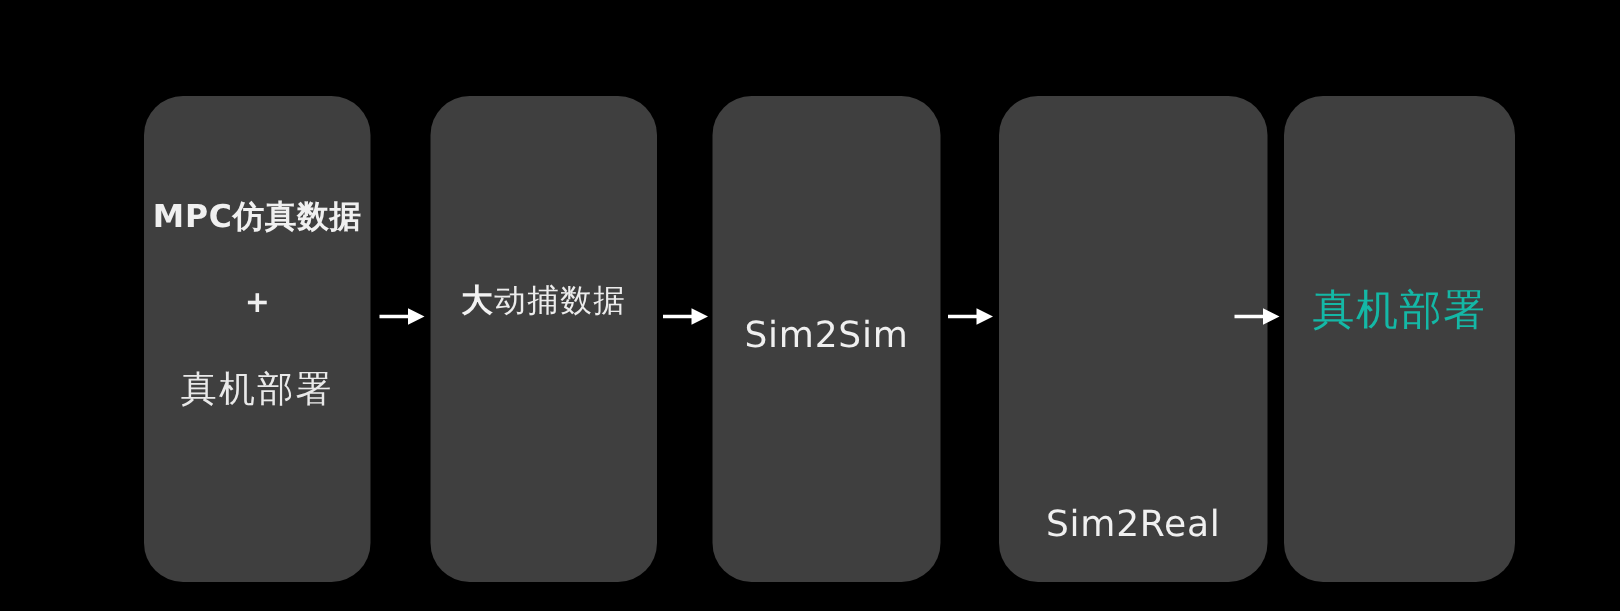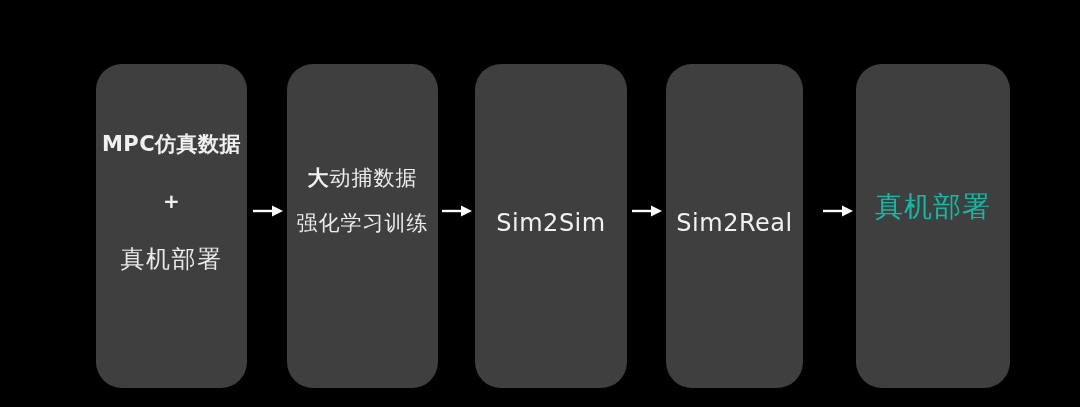--- a/index.html
+++ b/index.html
@@ -25,21 +25,21 @@
     border-radius: 26px;
     color: #f0f0f0;
     display: flex;
     align-items: center;
     justify-content: center;
     text-align: center;
   }
   .box1 { left: 96px;  width: 151px; }
   .box2 { left: 287px; width: 151px; }
   .box3 { left: 475px; width: 152px; }
-  .box4 { left: 666px; width: 137px; }
+  .box4 { left: 666px; width: 179px; align-items: flex-end; }
   .box5 { left: 856px; width: 154px; }
 
   .content {
     display: flex;
     flex-direction: column;
     align-items: center;
   }
   .box1 .content { gap: 28px; transform: translateY(-23px); }
   .box2 .content { gap: 15px; transform: translateY(-25px); }
   .box3 .content, .box4 .content { transform: translateY(-21px); }
@@ -78,21 +78,20 @@
   </div>
 
   <svg class="arrow arrow1" width="32" height="16" viewBox="0 0 32 16" xmlns="http://www.w3.org/2000/svg">
     <line x1="1" y1="8" x2="22" y2="8" stroke="#ffffff" stroke-width="2.4"></line>
     <polygon points="20,2.5 31,8 20,13.5" fill="#ffffff"></polygon>
   </svg>
 
   <div class="box box2">
     <div class="content">
       <div class="line cn-reg21"><b>大</b><span>动捕数据</span></div>
-      <div class="line cn-reg21">强化学习训练</div>
     </div>
   </div>
 
   <svg class="arrow arrow2" width="32" height="16" viewBox="0 0 32 16" xmlns="http://www.w3.org/2000/svg">
     <line x1="1" y1="8" x2="22" y2="8" stroke="#ffffff" stroke-width="2.4"></line>
     <polygon points="20,2.5 31,8 20,13.5" fill="#ffffff"></polygon>
   </svg>
 
   <div class="box box3">
     <div class="content">

